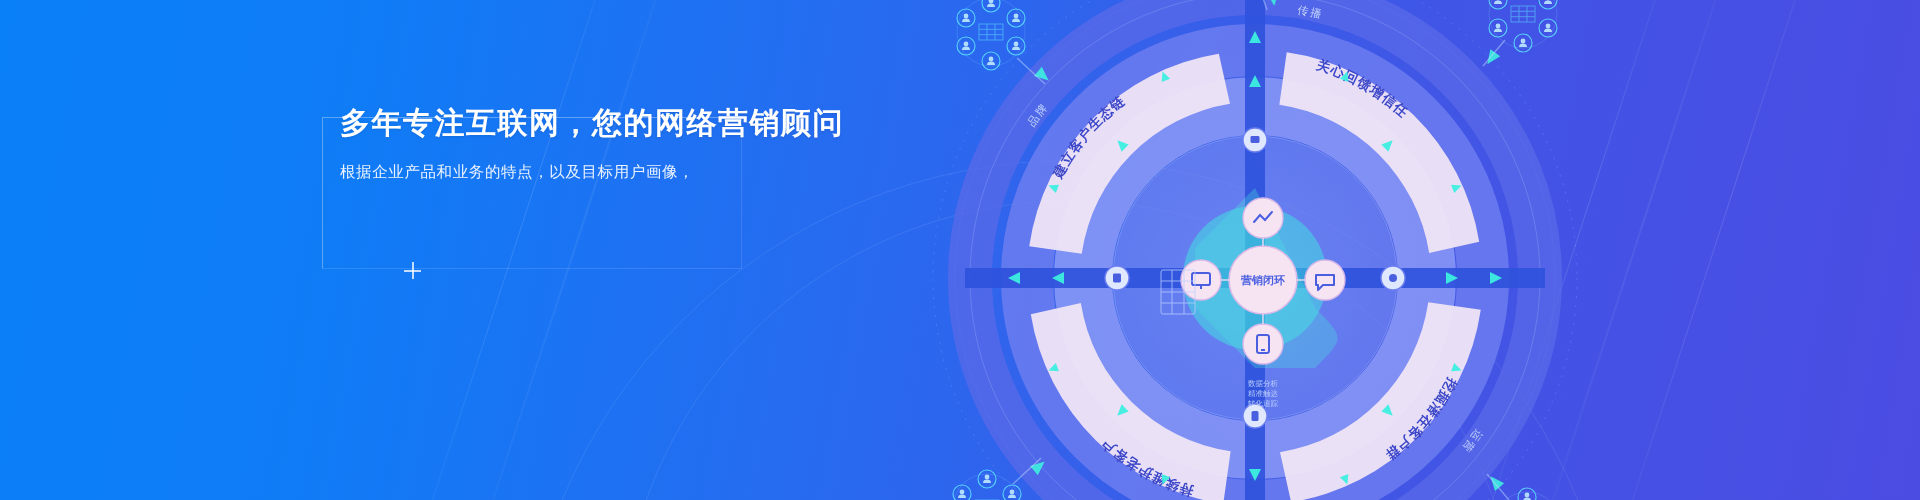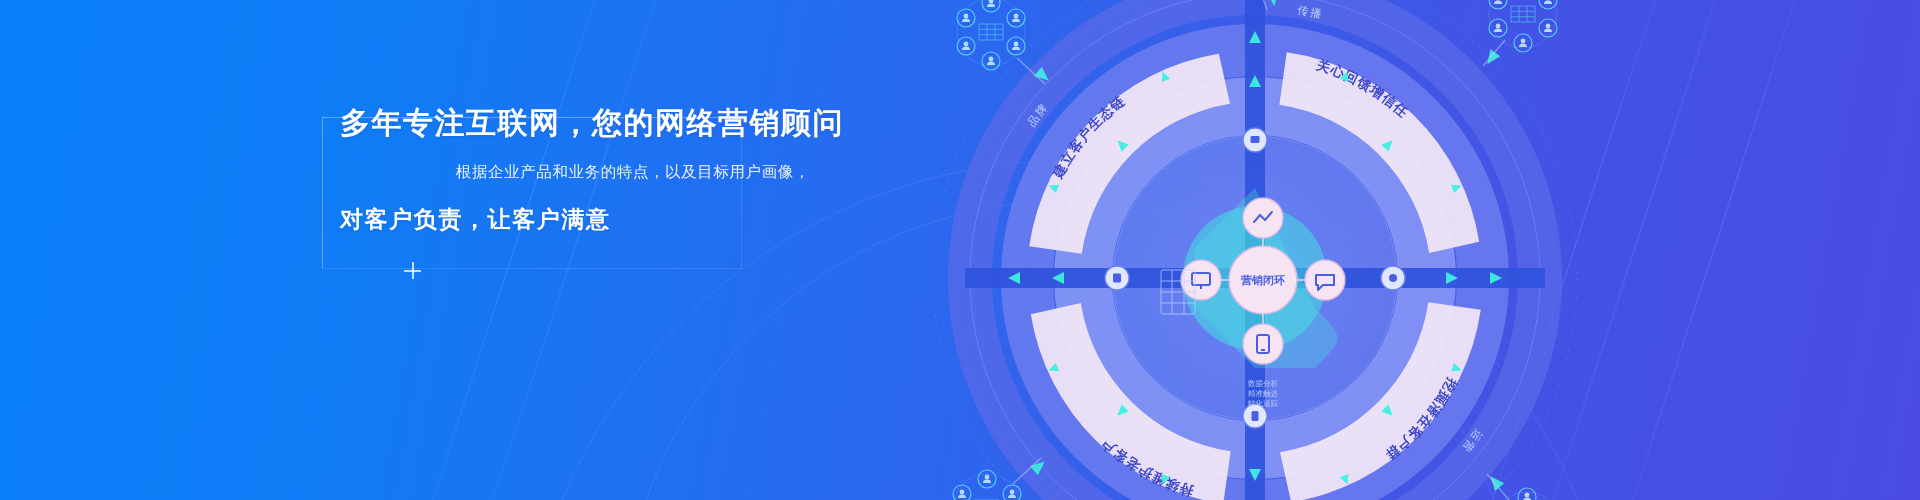--- a/index.html
+++ b/index.html
@@ -48,21 +48,21 @@
 
   .text-inner { position:absolute; left:18px; top:-12px; width:470px; }
 
   .headline-main {
     font-size:30px; font-weight:bold; color:#ffffff;
     letter-spacing:1.5px; line-height:1.2; white-space:nowrap;
     margin-bottom:18px; text-shadow:0 1px 3px rgba(0,0,0,.10);
   }
   .sub-line {
     font-size:15.5px; color:#eaf3ff; line-height:1.62;
-    letter-spacing:.6px; white-space:nowrap;text-align:right;
+    letter-spacing:.6px; white-space:nowrap;
   }
   .headline-sub {
     margin-top:20px;
     font-size:23px; font-weight:bold; color:#ffffff;
     letter-spacing:1.6px; white-space:nowrap;
     text-shadow:0 1px 3px rgba(0,0,0,.10);
   }
 
   
   .graphic { position:absolute; left:865px; top:-112px; width:780px; height:724px; }
@@ -79,21 +79,20 @@
   <div class="streak" style="left:1840px;"></div>
   <div class="bg-arc" style="left:620px;top:200px;width:900px;height:900px;"></div>
   <div class="bg-arc" style="left:520px;top:160px;width:1100px;height:1100px;"></div>
 </div>
 
 <div class="text-panel">
   <div class="panel-frame"></div>
   <div class="text-inner">
     <div class="headline-main">多年专注互联网，您的网络营销顾问</div>
     <div class="sub-line">根据企业产品和业务的特点，以及目标用户画像，</div>
-    <div class="headline-sub">对客户负责，让客户满意</div>
   </div>
 </div>
 <div class="corner-plus"></div>
 
 <div class="graphic">
 <svg viewBox="0 0 780 724" xmlns="http://www.w3.org/2000/svg">
   <defs>
     <radialGradient id="glow" cx="50%" cy="50%" r="50%">
       <stop offset="0%" stop-color="#7fa0ff" stop-opacity=".45"></stop>
       <stop offset="70%" stop-color="#4a5fe0" stop-opacity=".12"></stop>

